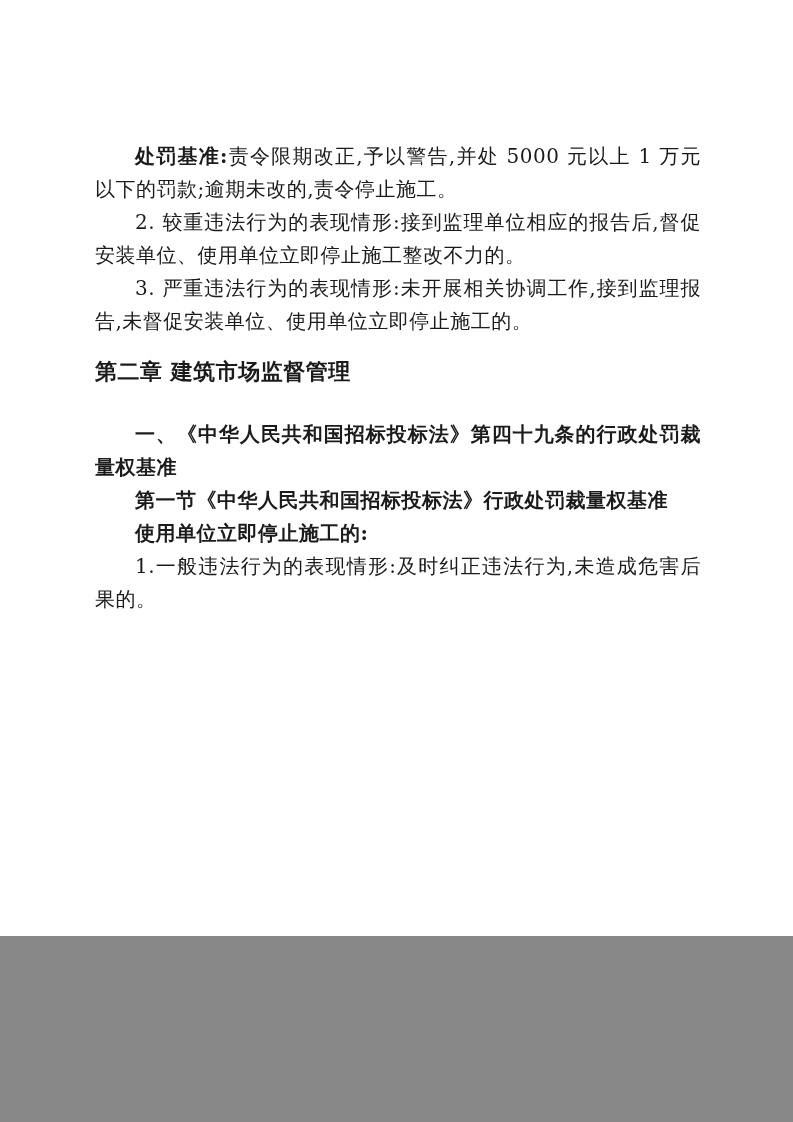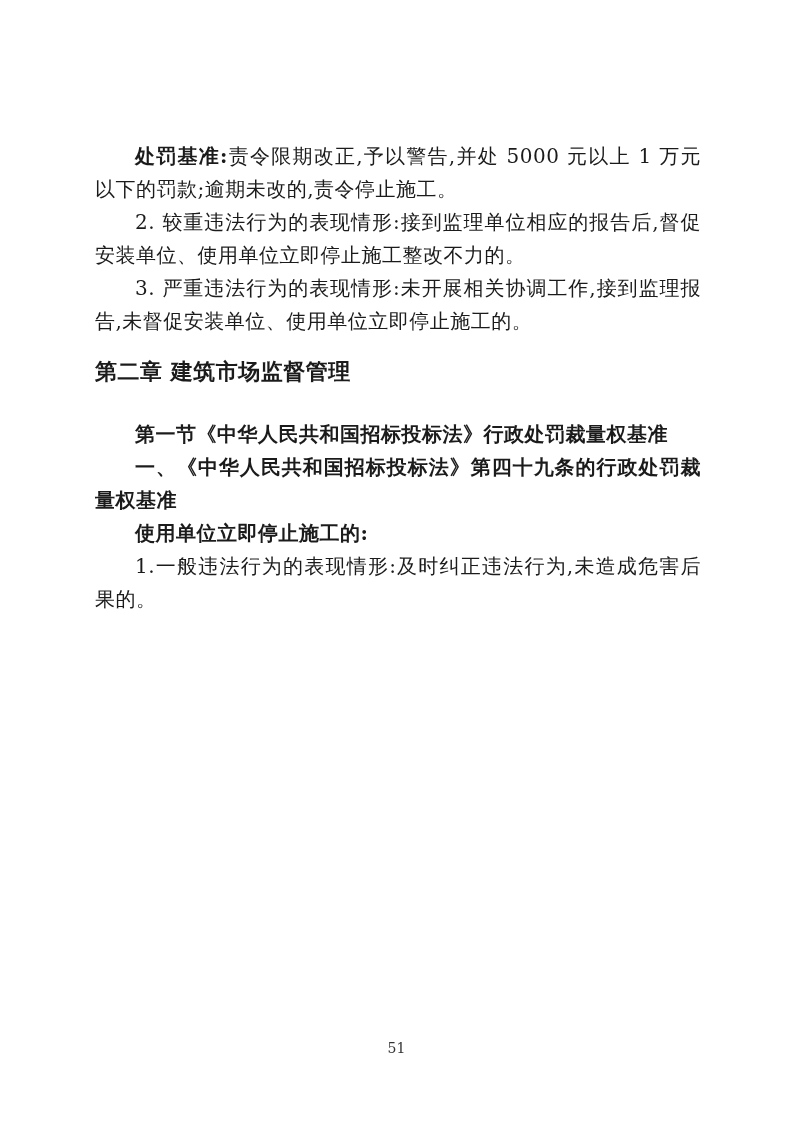--- a/index.html
+++ b/index.html
@@ -3,21 +3,21 @@
 <meta charset="utf-8">
 <style>
   html, body {
     margin: 0;
     padding: 0;
     background: #888;
   }
   .page {
     position: relative;
     width: 793px;
-    height: 1122px;
+    height: 936px;
     margin: 0 auto;
     background: #ffffff;
     overflow: hidden;
     font-family: "DejaVu Serif", "Liberation Serif", serif;
     color: #1b1b1b;
   }
   .content {
     position: absolute;
     top: 140px;
     left: 95px;
@@ -57,19 +57,19 @@
 </style>
 </head>
 <body>
 
 <div class="page">
   <div class="content">
       <p class="para"><span class="lead">处罚基准:</span><span>责令限期改正,予以警告,并处 5000 元以上 1 万元以下的罚款;逾期未改的,责令停止施工。</span></p>
       <p class="para"><span>2. 较重违法行为的表现情形:接到监理单位相应的报告后,督促安装单位、使用单位立即停止施工整改不力的。</span></p>
       <p class="para"><span>3. 严重违法行为的表现情形:未开展相关协调工作,接到监理报告,未督促安装单位、使用单位立即停止施工的。</span></p>
       <p class="chapter"><span>第二章 建筑市场监督管理</span></p>
+      <p class="heading"><span>一、《中华人民共和国招标投标法》第四十九条的行政处罚裁量权基准</span></p>
       <p class="heading"><span>第一节《中华人民共和国招标投标法》行政处罚裁量权基准</span></p>
-      <p class="heading"><span>一、《中华人民共和国招标投标法》第四十九条的行政处罚裁量权基准</span></p>
       <p class="heading"><span>使用单位立即停止施工的:</span></p>
       <p class="para"><span>1.一般违法行为的表现情形:及时纠正违法行为,未造成危害后果的。</span></p>
     </div>
   <div class="footer">51</div>
 </div>
 
 </body></html>

